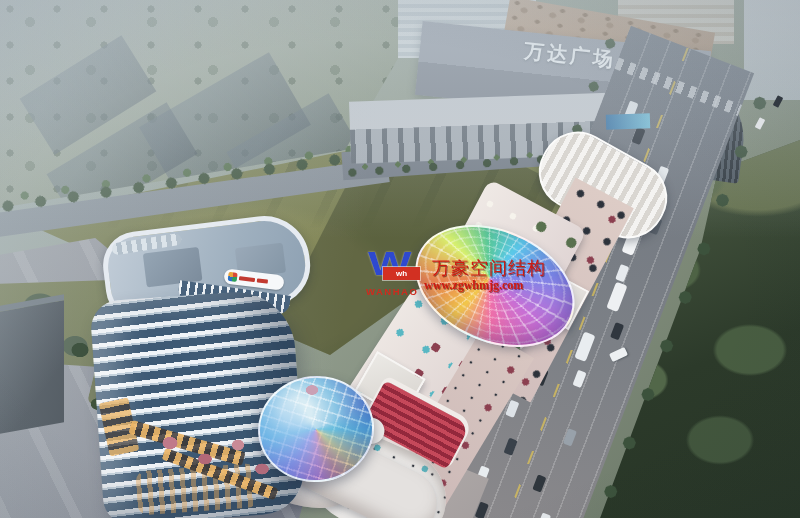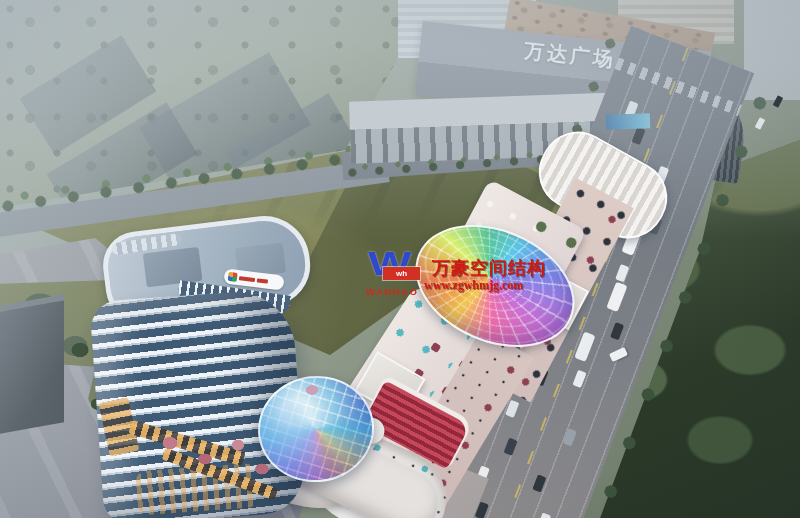--- a/index.html
+++ b/index.html
@@ -302,21 +302,21 @@
   
   .watermark{left:366px;top:252px;width:220px;height:62px;z-index:30;}
   .wm-w{left:2px;top:-8px;font-size:40px;font-weight:800;color:#2e49cf;
     transform:scaleX(1.15) scaleY(.85);transform-origin:left top;
     text-shadow:0 0 2px rgba(255,255,255,.6);}
   .wm-badge{left:17px;top:15px;width:37px;height:13px;border-radius:0;background:#d23022;
     color:#fff;font-size:8px;font-weight:bold;display:flex;align-items:center;justify-content:center;
     box-shadow:0 0 0 1px rgba(255,255,255,.5);}
   .wm-badge,.wm-name{font-family:"Liberation Sans",sans-serif;}
   .wm-name{left:0;top:34px;font-size:9.5px;font-weight:bold;letter-spacing:1.5px;color:#cf2a1e;}
-  .wm-line1{left:66px;top:4px;font-size:18px;font-weight:bold;letter-spacing:1px;color:#ce1a12;
+  .wm-line1{left:66px;top:4px;font-size:18px;font-weight:normal;letter-spacing:1px;color:#ce1a12;
     white-space:nowrap;text-shadow:1px 1px 0 rgba(60,10,10,.5);}
   .wm-line2{left:58px;top:26px;font-size:12px;font-weight:bold;color:#ce1a12;white-space:nowrap;
     font-family:"Liberation Serif",serif;text-shadow:1px 1px 0 rgba(60,10,10,.5);}
 </style>
 </head>
 <body>
 
 <div class="scene">
 
   <div class="field">

